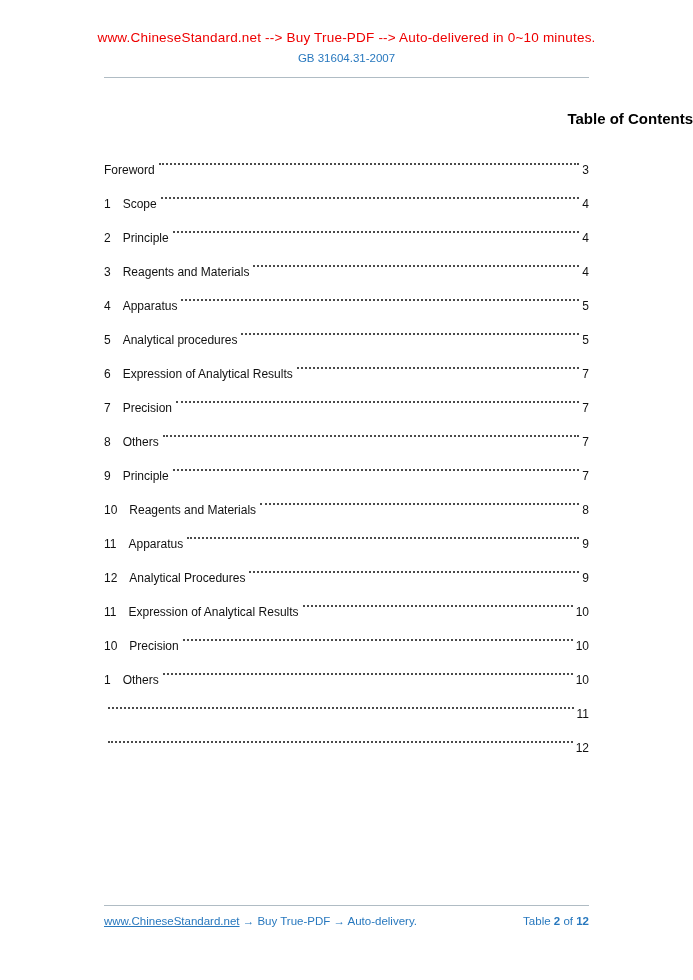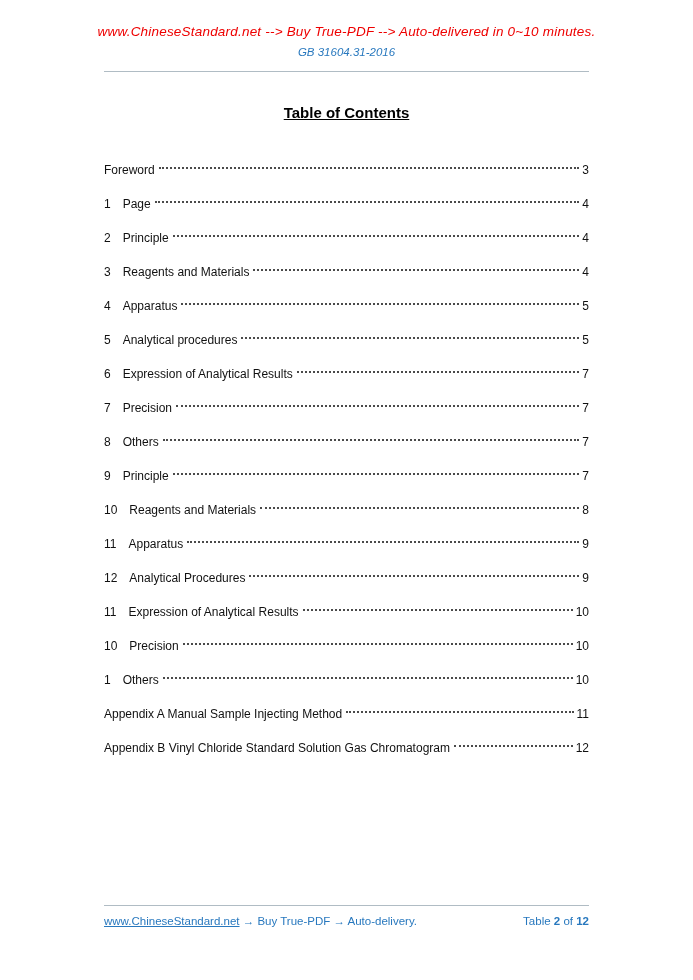--- a/index.html
+++ b/index.html
@@ -7,53 +7,52 @@
     width: 693px; height: 980px;
     background: #ffffff;
     font-family: "Liberation Sans", sans-serif;
     color: #1a1a1a;
     position: relative;
     overflow: hidden;
   }
   .page { width: 693px; height: 980px; position: relative; box-sizing: border-box; }
 
   
-  .header { padding-top: 24px; text-align: center; font-style: italic; }
+  .header { padding-top: 30px; text-align: center; }
   .banner {
     color: #ee0000;
     font-size: 13.5px;
     letter-spacing: 0.2px;
   }
   .std-code {
     color: #2878be;
     font-size: 11.5px;
     margin-top: 7px;
   }
   .rule {
     border-top: 1px solid #b0bcc4;
     height: 0;
     width: 485px;
     margin: 13px auto 0 auto;
   }
 
   
   .doc-title {
-    text-align: center;
+    text-align: right;
     font-size: 15px;
     font-weight: 700;
     color: #000;
     margin: 32px 0 0 0;
-    text-decoration: underline;
   }
 
   
   .toc { width: 485px; margin: 36px auto 0 auto; }
   .toc-row {
     display: flex;
-    align-items: center;
+    align-items: flex-start;
     height: 34px;
     box-sizing: border-box;
     padding-bottom: 9px;
     font-size: 12px;
     color: #111;
   }
   .toc-num {
     display: inline-block;
     margin-right: 12px;
     white-space: nowrap;
@@ -90,38 +89,38 @@
   }
   .footer-right b { font-weight: 700; }
 </style>
 </head>
 <body>
 
 <div class="page">
 
   <div class="header">
     <div class="banner">www.ChineseStandard.net --&gt; Buy True-PDF --&gt; Auto-delivered in 0~10 minutes.</div>
-    <div class="std-code">GB 31604.31-2016</div>
+    <div class="std-code">GB 31604.31-2007</div>
     <div class="rule"></div>
   </div>
 
   <h1 class="doc-title">Table of Contents</h1>
 
   <div class="toc">
 
       <div class="toc-row">
 
         <span class="toc-title">Foreword</span>
         <span class="toc-leader"></span>
         <span class="toc-page">3</span>
       </div>
 
       <div class="toc-row">
         <span class="toc-num">1</span>
-        <span class="toc-title">Page</span>
+        <span class="toc-title">Scope</span>
         <span class="toc-leader"></span>
         <span class="toc-page">4</span>
       </div>
 
       <div class="toc-row">
         <span class="toc-num">2</span>
         <span class="toc-title">Principle</span>
         <span class="toc-leader"></span>
         <span class="toc-page">4</span>
       </div>
@@ -212,28 +211,26 @@
 
       <div class="toc-row">
         <span class="toc-num">1</span>
         <span class="toc-title">Others</span>
         <span class="toc-leader"></span>
         <span class="toc-page">10</span>
       </div>
 
       <div class="toc-row">
 
-        <span class="toc-title">Appendix A Manual Sample Injecting Method</span>
         <span class="toc-leader"></span>
         <span class="toc-page">11</span>
       </div>
 
       <div class="toc-row">
 
-        <span class="toc-title">Appendix B Vinyl Chloride Standard Solution Gas Chromatogram</span>
         <span class="toc-leader"></span>
         <span class="toc-page">12</span>
       </div>
     </div>
 
   <div class="footer">
     <div class="rule"></div>
     <div class="footer-row">
       <div class="footer-left"><a class="footer-link">www.ChineseStandard.net</a><span> → Buy True-PDF → Auto-delivery.</span></div>
       <div class="footer-right"><span>Table</span> <b>2</b> <span>of</span> <b>12</b></div>

